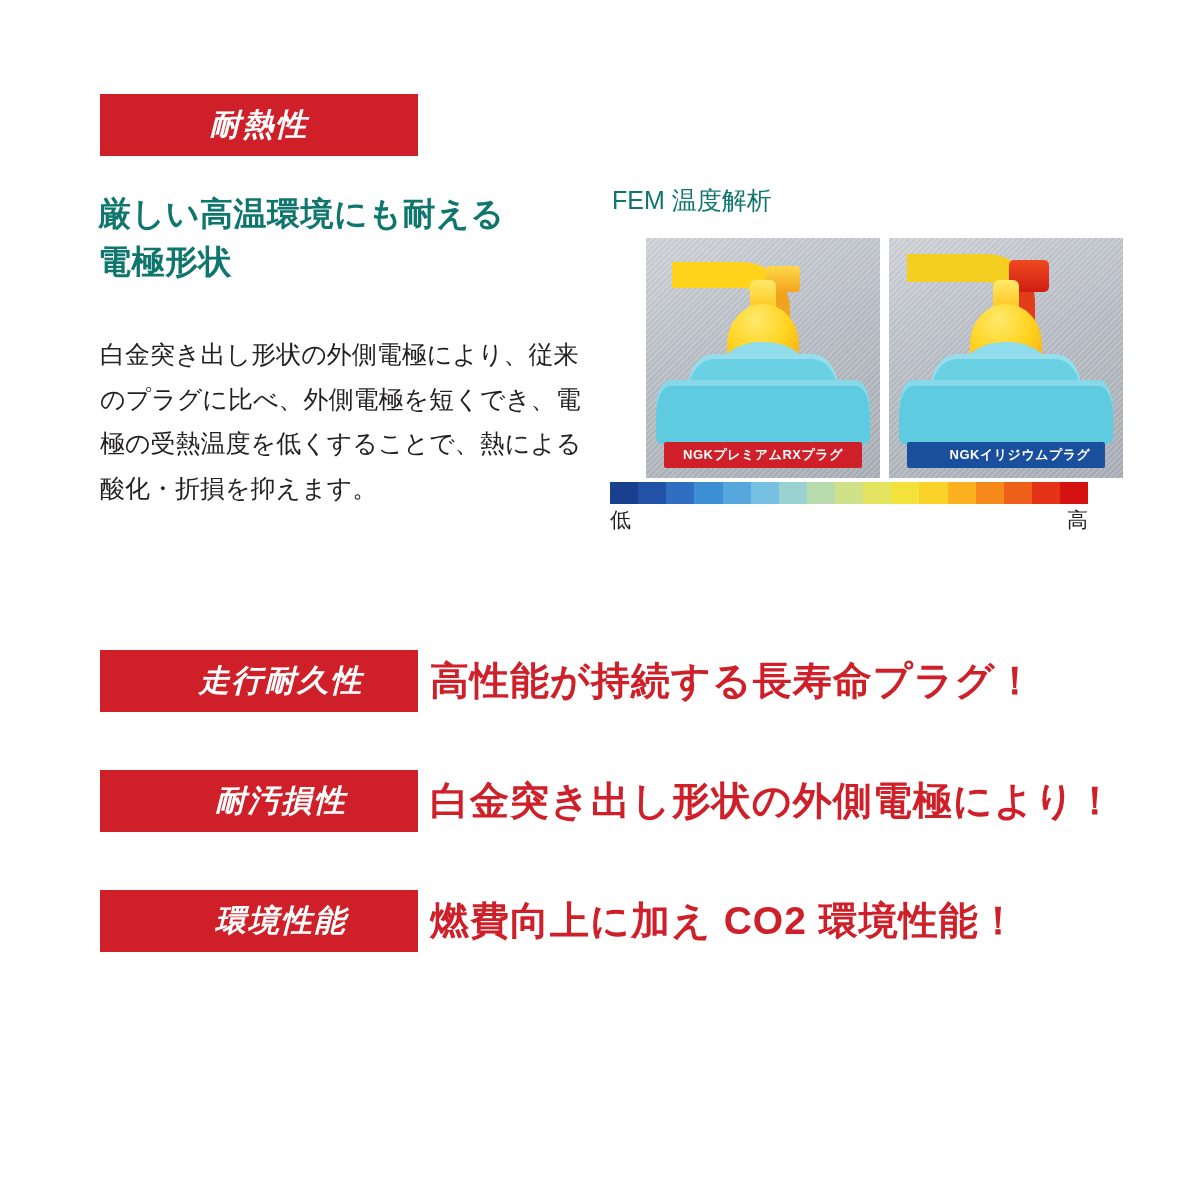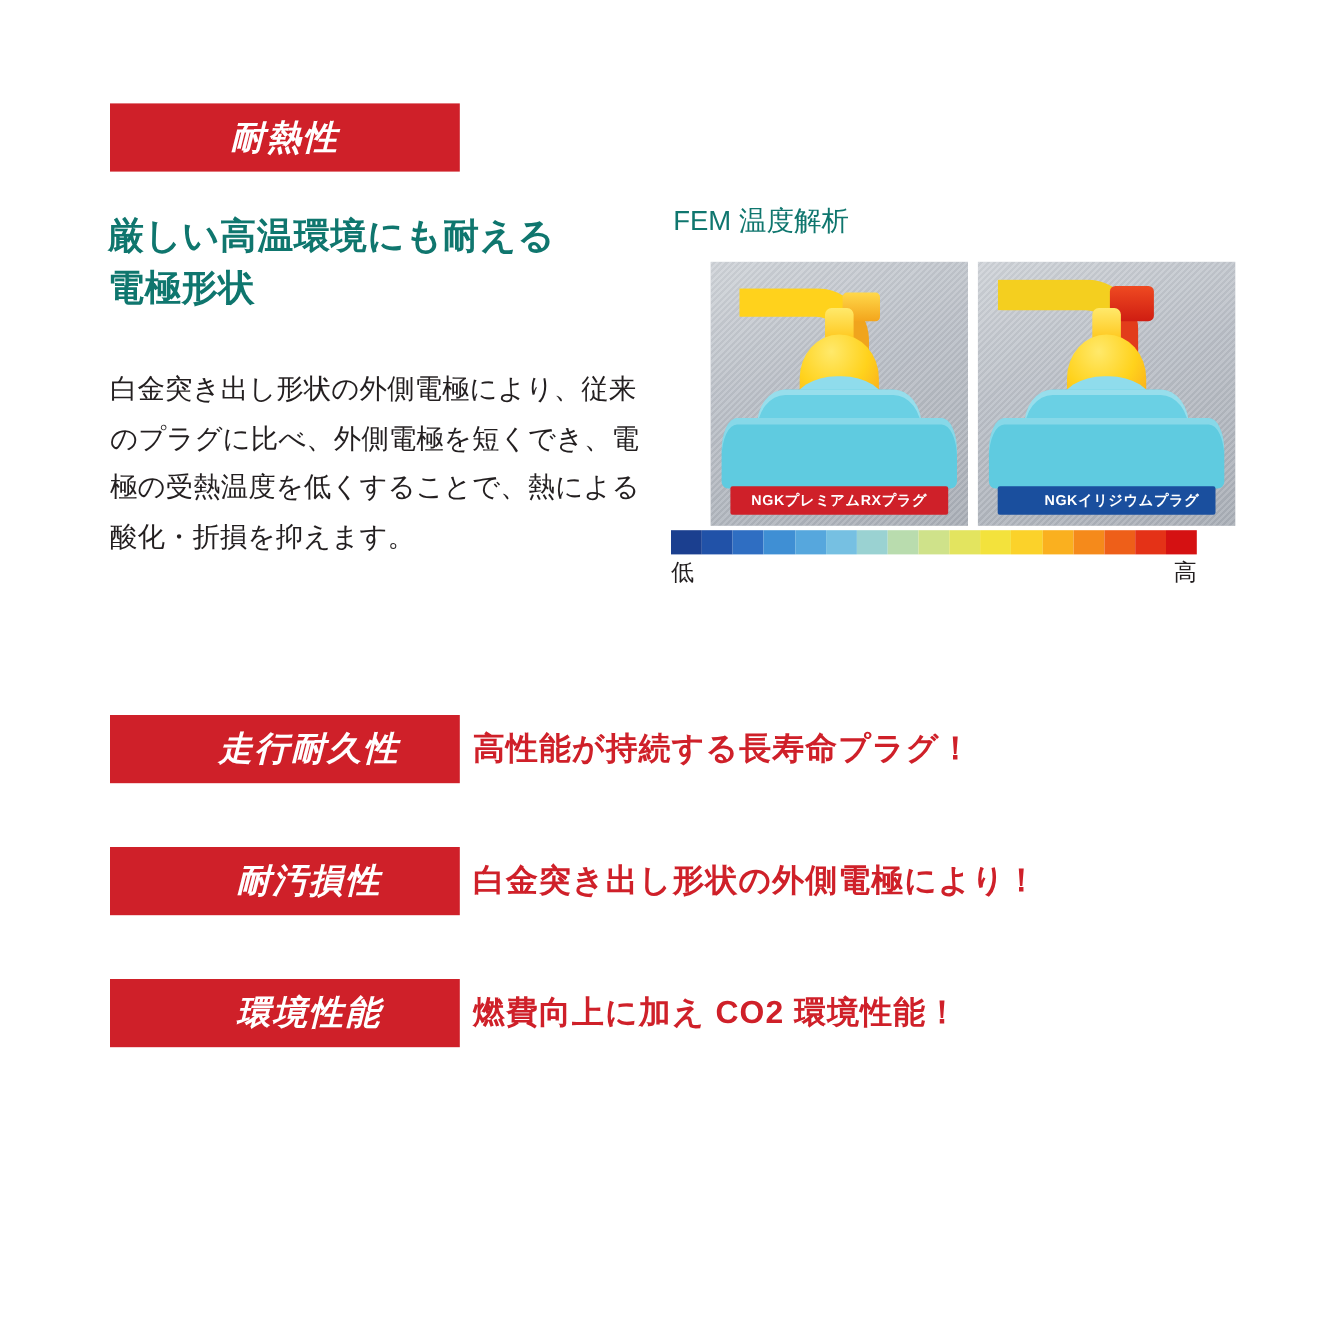--- a/index.html
+++ b/index.html
@@ -194,21 +194,21 @@
     position: absolute; left: 0; top: 0;
     width: 318px; height: 62px;
     font-size: 31px;
     padding-left: 44px;
   }
   .row .row-text {
     position: absolute; left: 330px; top: 0;
     height: 62px;
     display: flex; align-items: center;
     color: #cf2029;
-    font-size: 29px;
+    font-size: 39px;
     font-weight: bold;
     letter-spacing: 1px;
     white-space: nowrap;
   }
   #row-0 { top: 650px; }
   #row-1 { top: 770px; }
   #row-2 { top: 890px; }
 </style>
 </head>
 <body>

